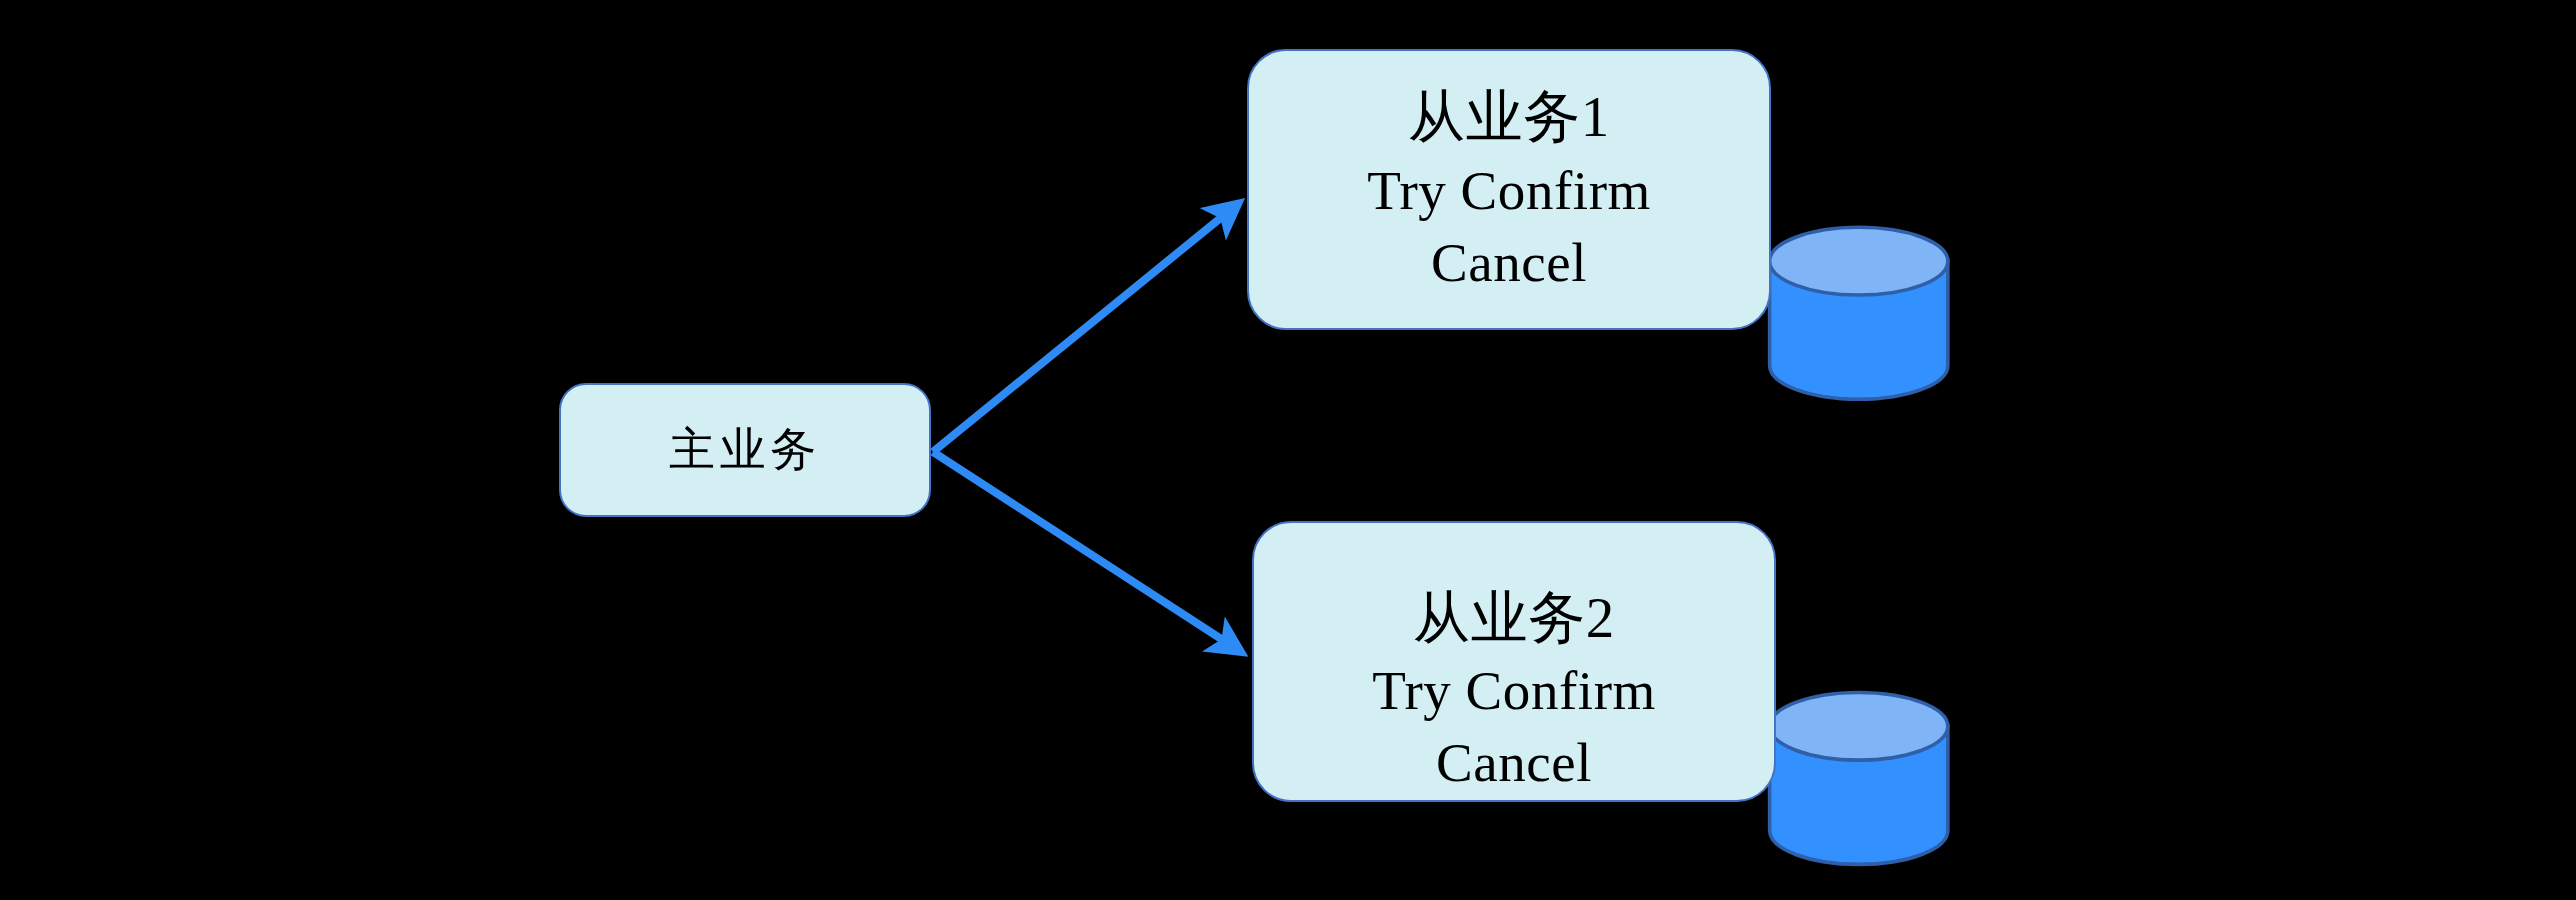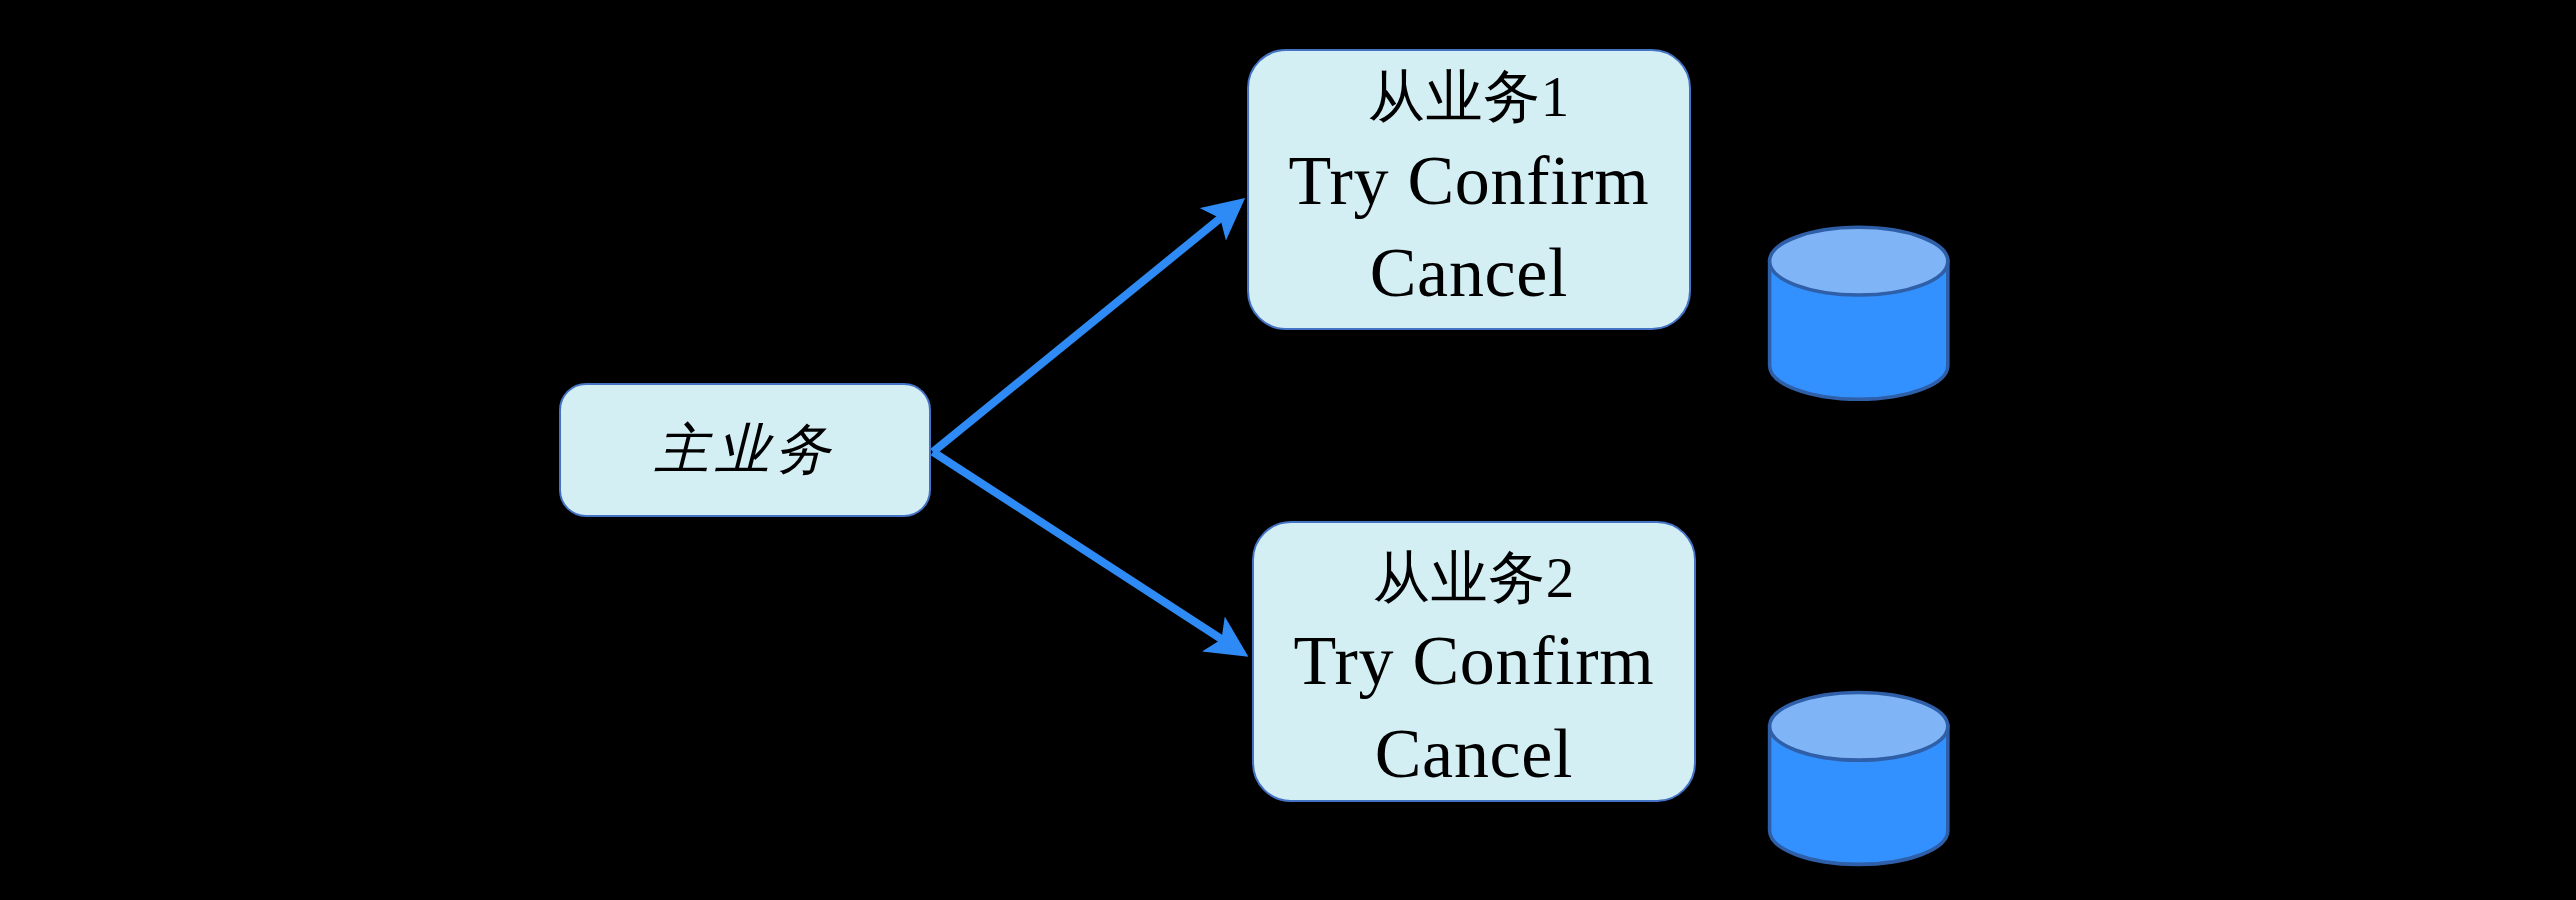--- a/index.html
+++ b/index.html
@@ -46,43 +46,42 @@
     z-index: 2;
   }
   .node-main {
     left: 559px;
     top: 383px;
     width: 372px;
     height: 134px;
     border-radius: 27px;
   }
   .node-branch {
-    width: 444px;
+    width: 524px;
     height: 281px;
     border-radius: 39px;
   }
   .node-branch-1 { left: 1247px; top: 49px; }
   .node-branch-2 { left: 1252px; top: 521px; justify-content: flex-end; }
   .node-line {
     display: block;
     text-align: center;
     white-space: nowrap;
     line-height: 1.32;
   }
   .main-title {
-    font-size: 55px;
+    font-size: 46px;
     letter-spacing: 0.10em;
-    font-style: italic;
   }
   .branch-title {
     font-size: 57px;
     letter-spacing: 0.01em;
   }
   .branch-sub {
-    font-size: 70px;
+    font-size: 55px;
     letter-spacing: 0.01em;
   }
 </style>
 </head>
 <body>
 
 <div id="canvas">
 
   <svg id="db-layer" viewBox="0 0 2891 1011" xmlns="http://www.w3.org/2000/svg">
     <g>

